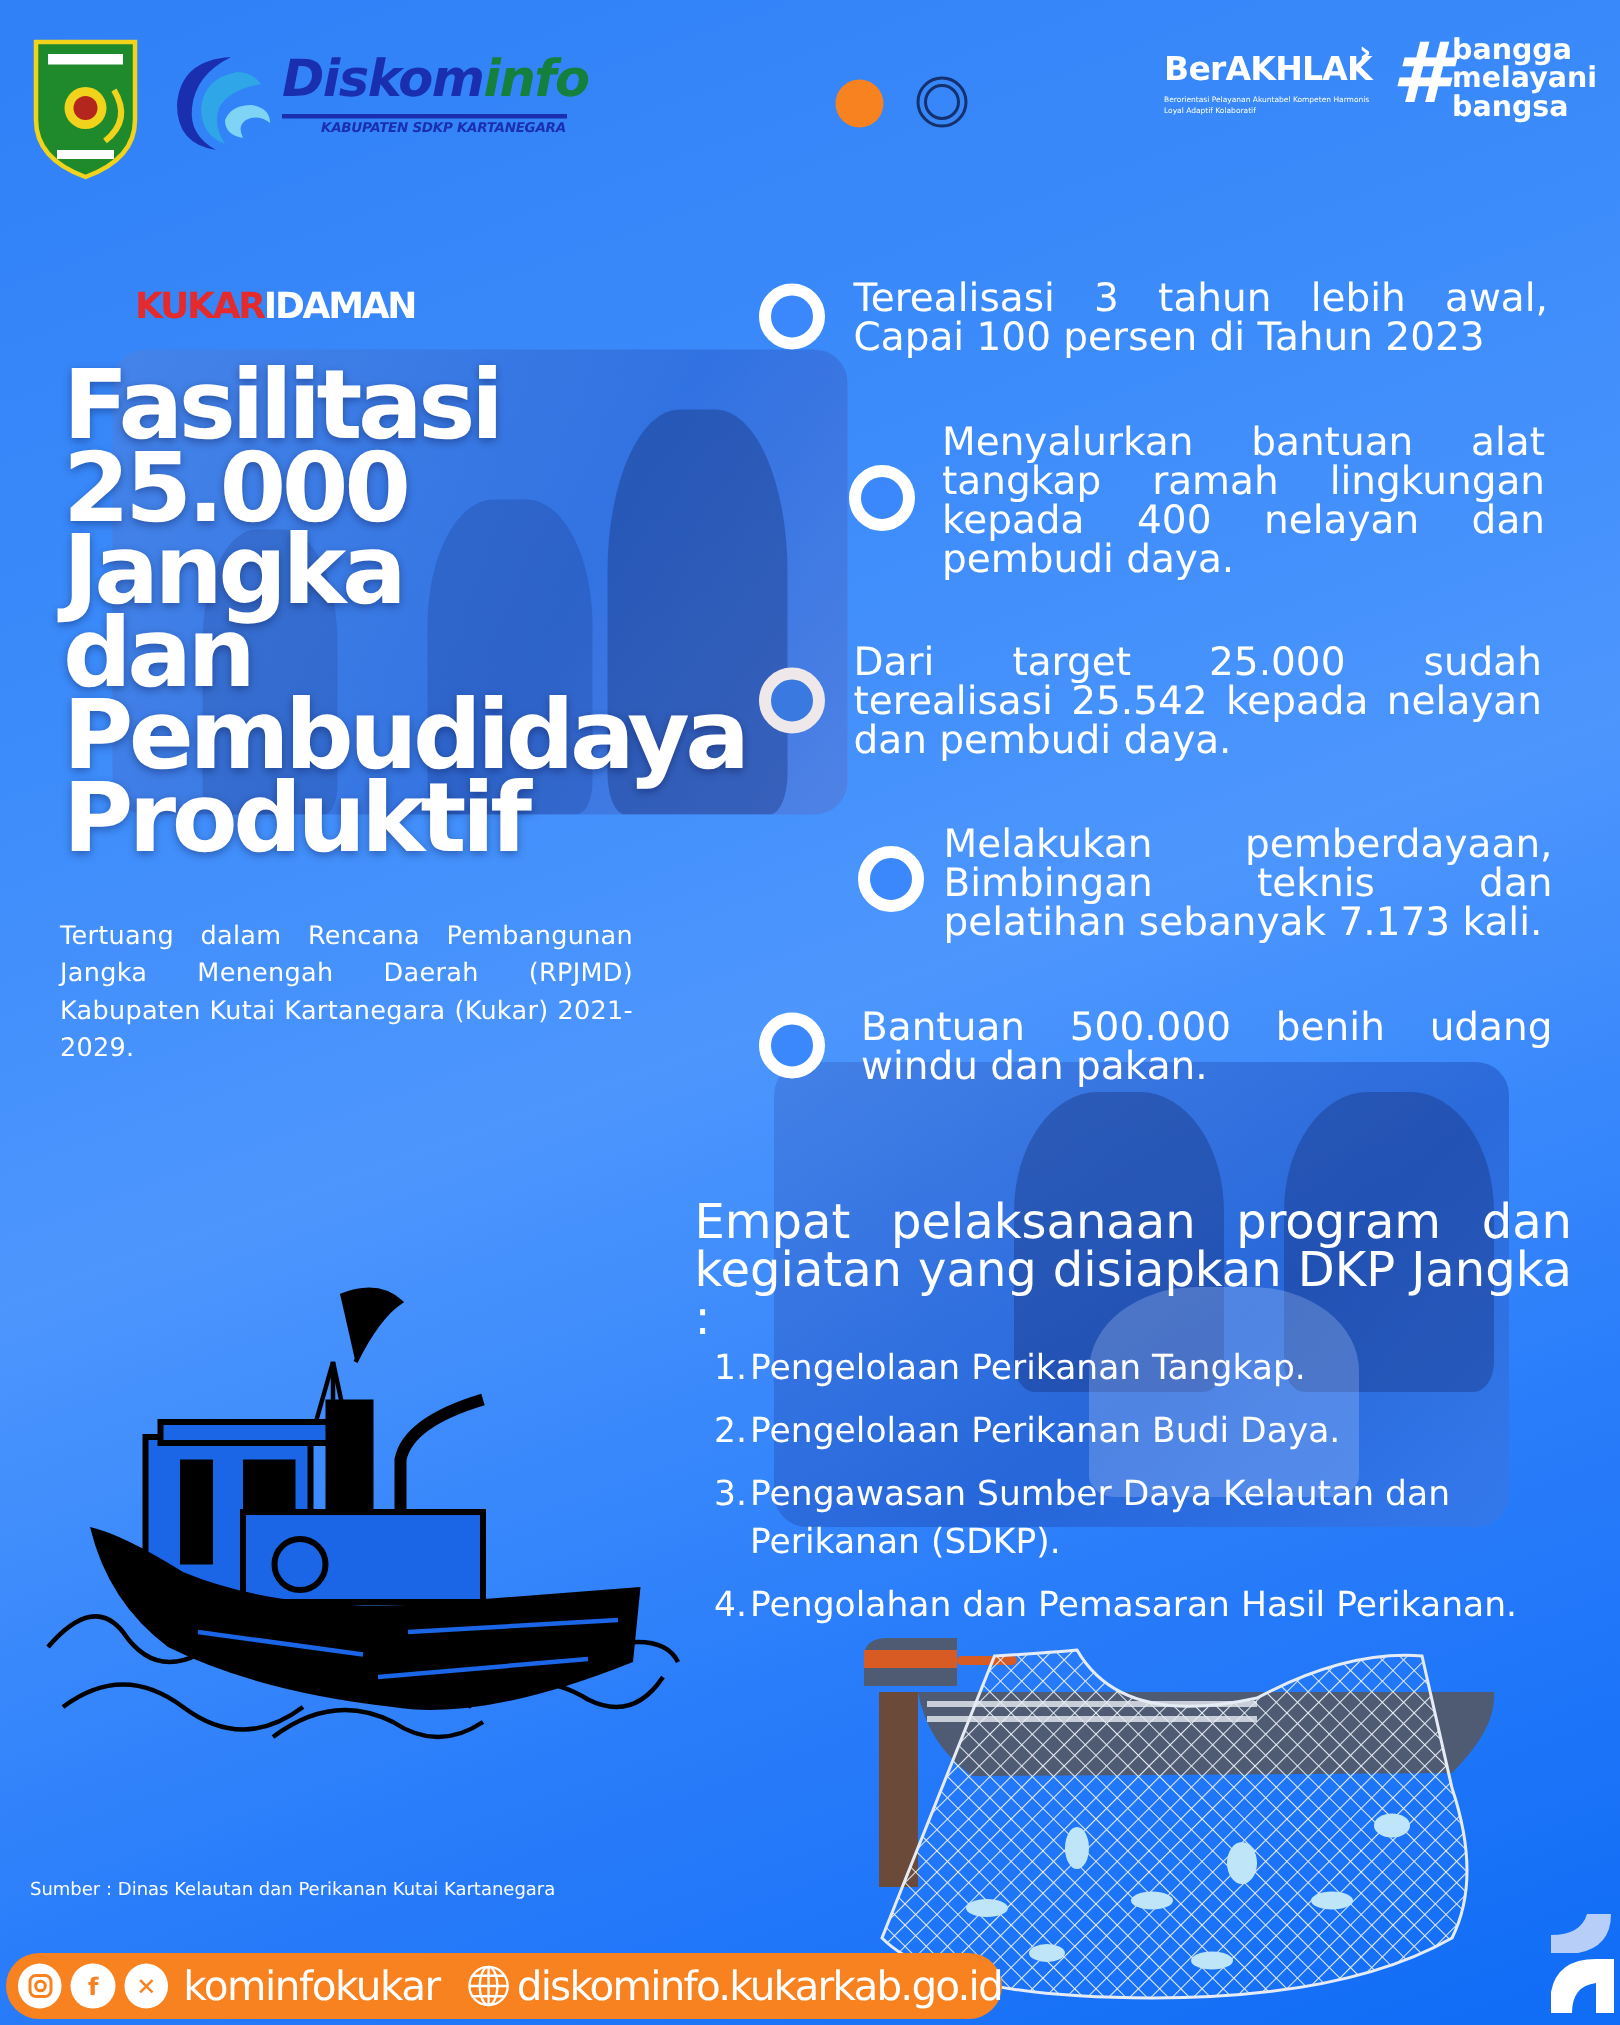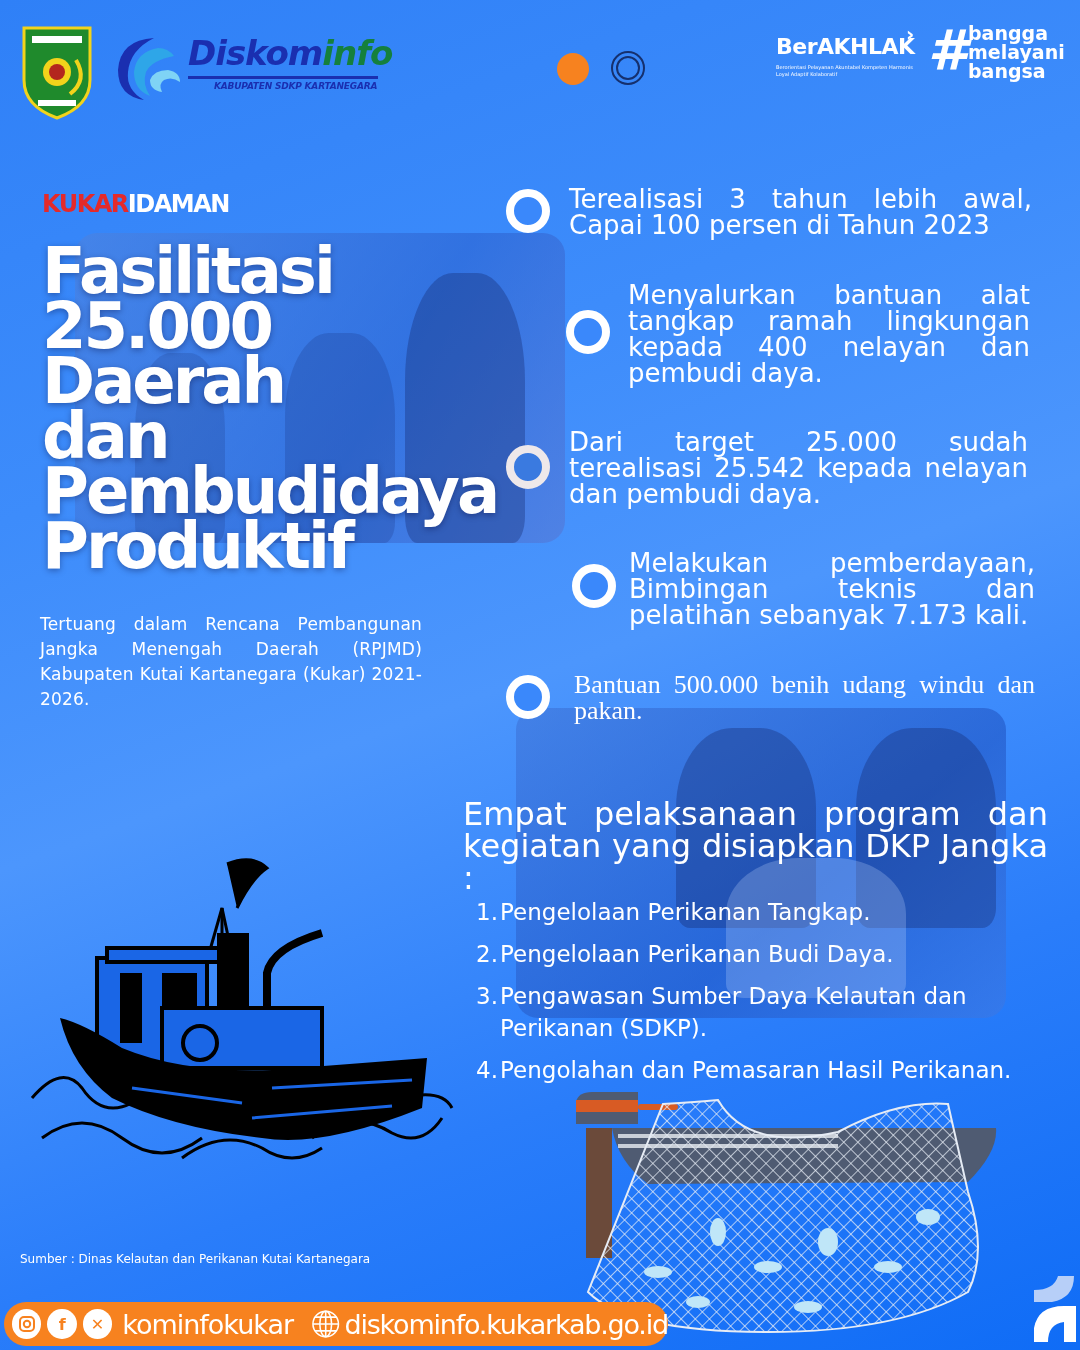--- a/index.html
+++ b/index.html
@@ -29,21 +29,21 @@
 
   
   .photo1 { left: 75px; top: 233px; width: 490px; height: 310px; border-radius: 22px;
     background: linear-gradient(120deg, rgba(80,130,220,0.55), rgba(40,90,200,0.5) 60%, rgba(90,110,200,0.45)); overflow: hidden; }
   .photo2 { left: 516px; top: 708px; width: 490px; height: 310px; border-radius: 22px;
     background: linear-gradient(140deg, rgba(60,110,210,0.5), rgba(30,80,190,0.55) 60%, rgba(70,120,220,0.45)); overflow: hidden; }
   .ph-shape { position: absolute; background: rgba(20,40,110,0.35); border-radius: 40% 40% 10% 10%; }
 
   
   .kukar-tag { left: 42px; top: 190px; font-size: 24px; font-weight: bold; letter-spacing: -1.5px; }
-  .kukar-tag .red { color: #e42a2a; }
+  .kukar-tag .red { color: #e42a2a; margin-left: 48px; }
   .headline { left: 42px; top: 244px; width: 440px; font-size: 64px; font-weight: bold; line-height: 55px; letter-spacing: -3px; text-shadow: 0 2px 6px rgba(0,0,50,0.35); }
   .headline div { white-space: nowrap; }
   .desc { left: 40px; top: 612px; width: 382px; font-size: 17px; line-height: 25px; text-align: justify; text-align-last: left; letter-spacing: 0.2px; }
 
   
   .bullet-ring { width: 44px; height: 44px; border-radius: 50%; border: 8px solid #fff; background: #3a88fb; }
   .bullet-text { font-size: 26px; line-height: 26px; text-align: justify; text-align-last: left; }
 
   .section-title { left: 463px; top: 798px; width: 585px; font-size: 32px; line-height: 32px; text-align: justify; text-align-last: left; }
   .prog-list { left: 476px; top: 896px; width: 580px; font-size: 23px; }
@@ -106,41 +106,41 @@
 <div class="abs photo2">
   <div class="ph-shape" style="left:160px;top:20px;width:140px;height:200px;"></div>
   <div class="ph-shape" style="left:340px;top:20px;width:140px;height:200px;"></div>
   <div class="ph-shape" style="left:210px;top:150px;width:180px;height:140px;background:rgba(200,220,255,0.25);"></div>
 </div>
 
 <div class="abs kukar-tag"><span class="red">KUKAR</span><span>IDAMAN</span></div>
 <div class="abs headline">
   <div>Fasilitasi</div>
   <div>25.000</div>
-  <div>Daerah</div>
+  <div>Jangka</div>
   <div>dan</div>
   <div>Pembudidaya</div>
   <div>Produktif</div>
 </div>
-<div class="abs desc">Tertuang dalam Rencana Pembangunan Jangka Menengah Daerah (RPJMD) Kabupaten Kutai Kartanegara (Kukar) 2021-2026.</div>
+<div class="abs desc">Tertuang dalam Rencana Pembangunan Jangka Menengah Daerah (RPJMD) Kabupaten Kutai Kartanegara (Kukar) 2021-2029.</div>
 
 <div class="abs bullet-ring" style="left:506px;top:189px;"></div>
 <div class="abs bullet-text" style="left:569px;top:186px;width:463px;">Terealisasi 3 tahun lebih awal, Capai 100 persen di Tahun 2023</div>
 
 <div class="abs bullet-ring" style="left:566px;top:310px;"></div>
 <div class="abs bullet-text" style="left:628px;top:282px;width:402px;">Menyalurkan bantuan alat tangkap ramah lingkungan kepada 400 nelayan dan pembudi daya.</div>
 
 <div class="abs bullet-ring" style="left:506px;top:445px;border-color:#eee8ea;background:#3a7ae0;"></div>
 <div class="abs bullet-text" style="left:569px;top:429px;width:459px;">Dari target 25.000 sudah terealisasi 25.542 kepada nelayan dan pembudi daya.</div>
 
 <div class="abs bullet-ring" style="left:572px;top:564px;"></div>
 <div class="abs bullet-text" style="left:629px;top:550px;width:406px;">Melakukan pemberdayaan, Bimbingan teknis dan pelatihan sebanyak 7.173 kali.</div>
 
 <div class="abs bullet-ring" style="left:506px;top:675px;"></div>
-<div class="abs bullet-text" style="left:574px;top:672px;width:461px;font-family:Liberation Serif, serif;">Bantuan 500.000 benih udang windu dan pakan.</div>
+<div class="abs bullet-text" style="left:574px;top:672px;width:461px;">Bantuan 500.000 benih udang windu dan pakan.</div>
 
 <div class="abs section-title">Empat pelaksanaan program dan kegiatan yang disiapkan DKP Jangka :</div>
 <div class="abs prog-list">
   <div class="prog-item">
       <span class="prog-num">1.</span>
       <span>Pengelolaan Perikanan Tangkap.</span>
     </div>
   <div class="prog-item">
       <span class="prog-num">2.</span>
       <span>Pengelolaan Perikanan Budi Daya.</span>

